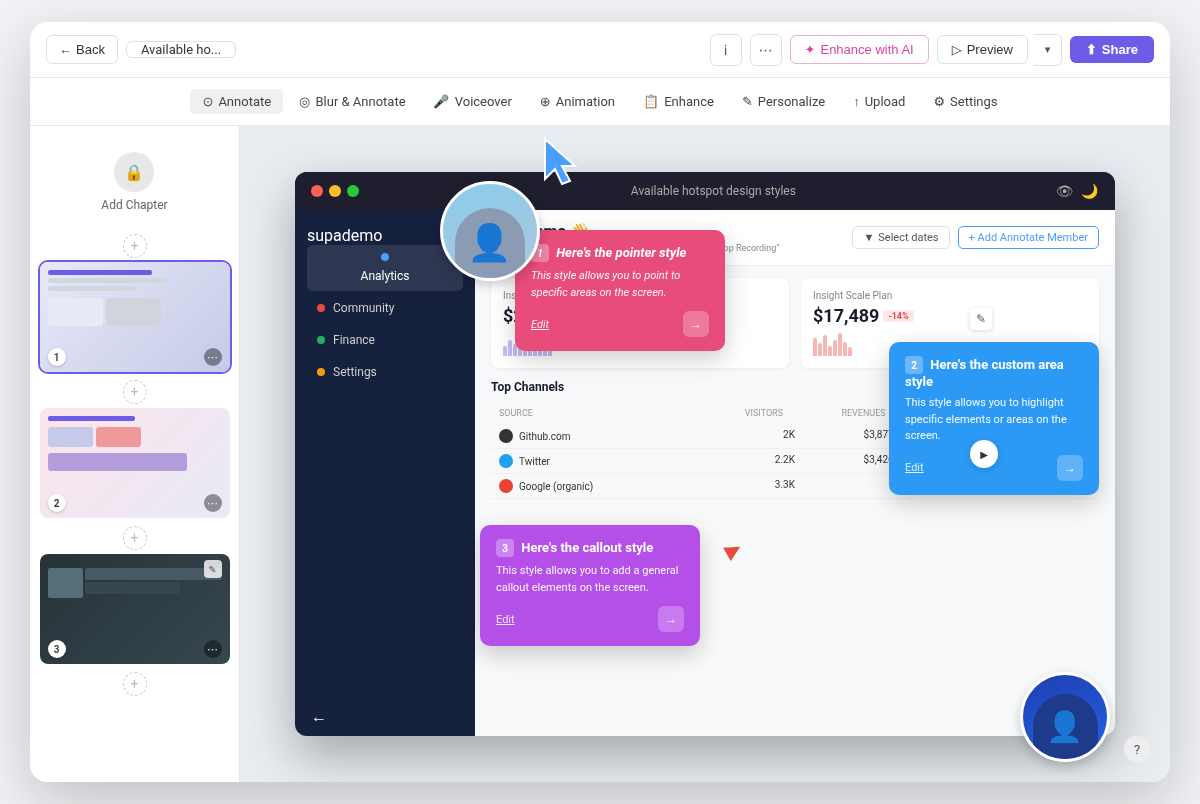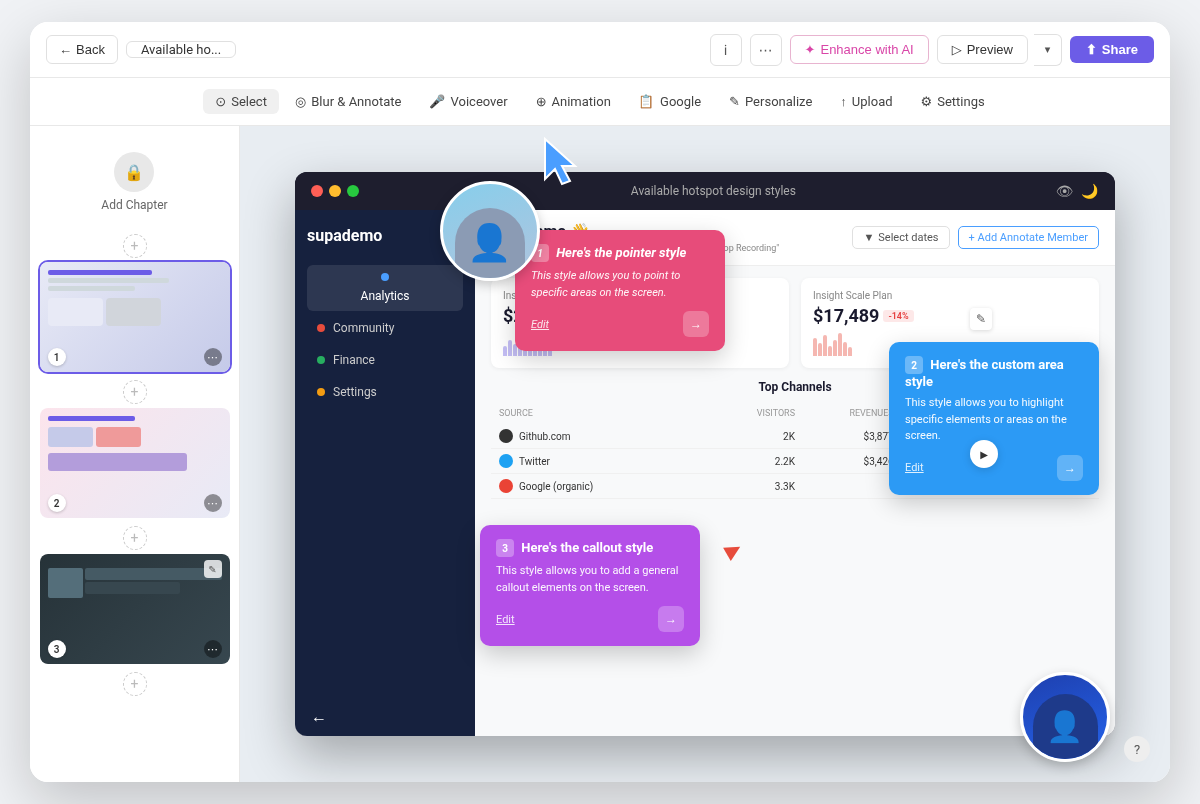--- a/index.html
+++ b/index.html
@@ -385,23 +385,22 @@
     .inner-sidebar {
       width: 180px;
       background: #16213e;
       color: #fff;
       padding: 16px 12px;
       flex-shrink: 0;
     }
 
     .inner-logo {
       font-size: 16px;
-      font-weight: 700;
+      font-weight: 400;
       color: #fff;
-      margin-bottom: 20px;
     }
 
     .inner-nav-item {
       display: flex;
       align-items: center;
       gap: 8px;
       padding: 8px 10px;
       border-radius: 6px;
       font-size: 12px;
       color: #ccc;
@@ -509,51 +508,51 @@
     .badge-green { background: #d4f4e2; color: #27ae60; }
     .badge-red { background: #fde8e8; color: #e53e3e; }
 
     .inner-table {
       padding: 0 16px 12px;
     }
 
     .table-header {
       display: flex;
       align-items: center;
-      justify-content: center;
+      justify-content: flex-start;
       margin-bottom: 8px;
     }
 
     .table-title {
       font-size: 12px;
       font-weight: 700;
       color: #1a1a2e;
     }
 
     .table-cols {
       display: flex;
       padding: 6px 8px;
       background: #f8f9fa;
       border-radius: 4px;
       font-size: 9px;
       color: #999;
       text-transform: uppercase;
-      gap: 0;
+      gap: 12px;
     }
 
     .col-source { flex: 2; }
     .col-visitors { flex: 1; text-align: right; }
     .col-revenues { flex: 1; text-align: right; }
     .col-sales { flex: 1; text-align: right; }
     .col-conversion { flex: 1; text-align: right; }
 
     .table-row-inner {
       display: flex;
       padding: 5px 8px;
-      align-items: center;
+      align-items: flex-start;
       border-bottom: 1px solid #f0f0f0;
       font-size: 10px;
       color: #333;
     }
 
     .source-logo {
       width: 14px;
       height: 14px;
       border-radius: 50%;
       margin-right: 6px;
@@ -797,37 +796,37 @@
       <button class="share-btn">
         <span>⬆</span>
         <span>Share</span>
       </button>
     </div>
   </div>
 
   <div class="toolbar">
     <div class="tool-item active">
       <span>⊙</span>
-      <span>Select</span>
+      <span>Annotate</span>
     </div>
     <div class="tool-item">
       <span>◎</span>
       <span>Blur &amp; Annotate</span>
     </div>
     <div class="tool-item">
       <span>🎤</span>
       <span>Voiceover</span>
     </div>
     <div class="tool-item">
       <span>⊕</span>
       <span>Animation</span>
     </div>
     <div class="tool-item">
       <span>📋</span>
-      <span>Google</span>
+      <span>Enhance</span>
     </div>
     <div class="tool-item">
       <span>✎</span>
       <span>Personalize</span>
     </div>
     <div class="tool-item">
       <span>↑</span>
       <span>Upload</span>
     </div>
     <div class="tool-item">

